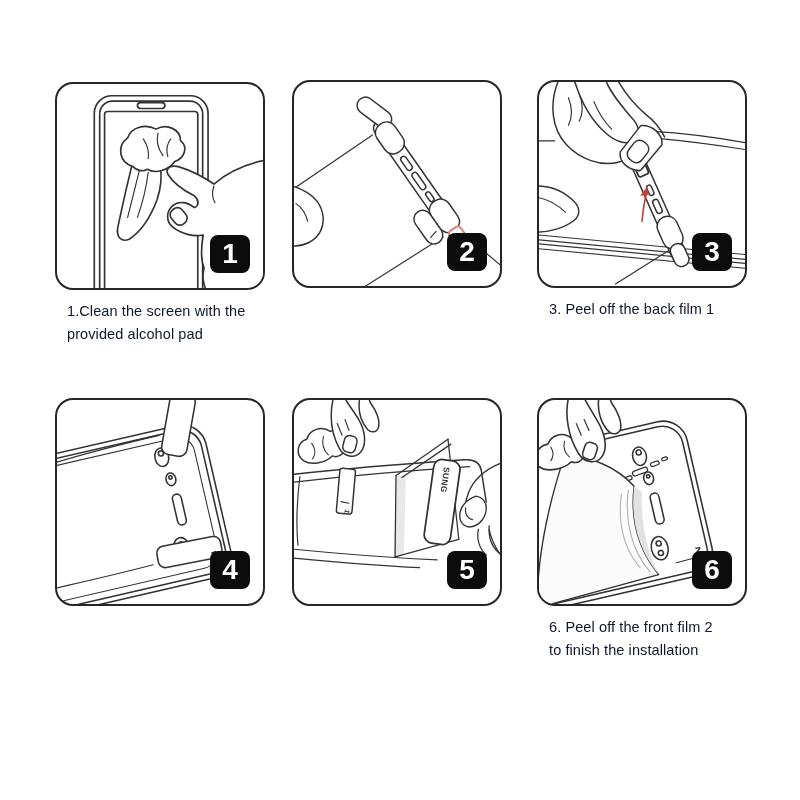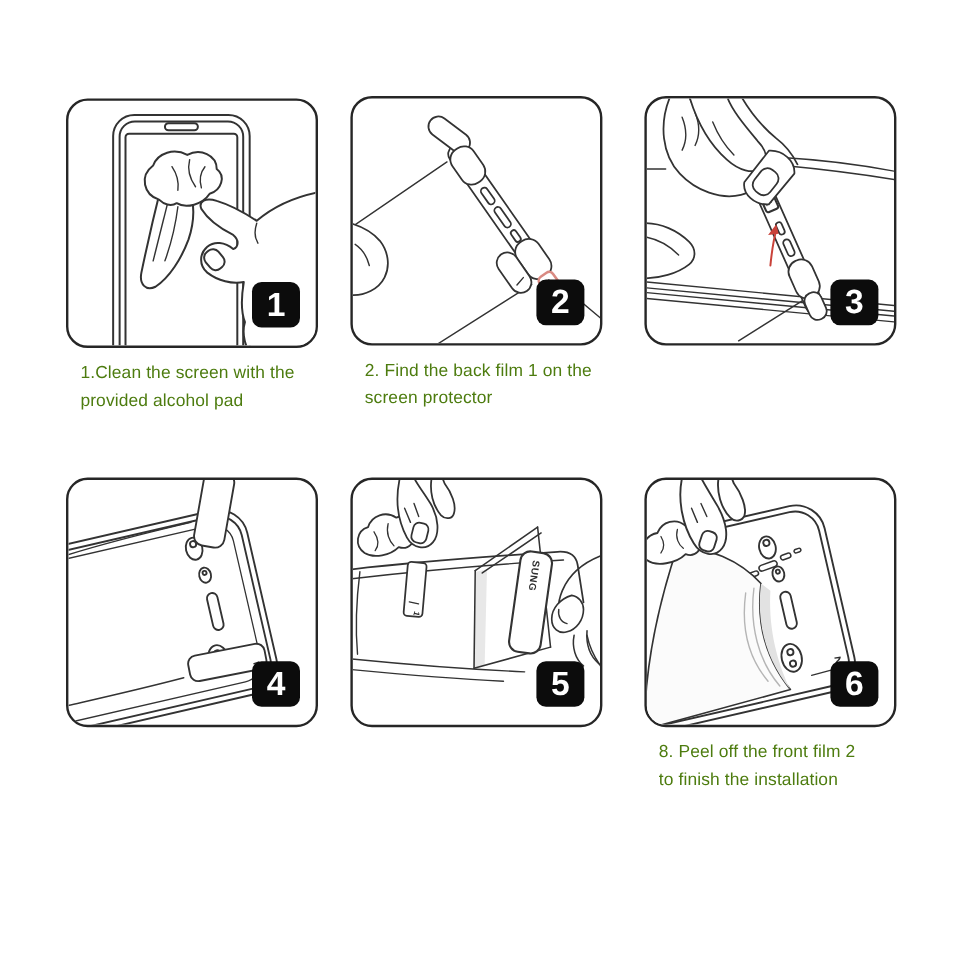--- a/index.html
+++ b/index.html
@@ -5,21 +5,21 @@
   html,body{margin:0;padding:0;background:#ffffff;}
   body{width:800px;height:800px;font-family:"Liberation Sans",sans-serif;}
   .figure{position:relative;width:800px;height:800px;background:#fff;overflow:hidden;}
   .step{position:absolute;width:215px;}
   .s1{left:55px;top:82px;}  .s2{left:292px;top:80px;}  .s3{left:537px;top:80px;}
   .s4{left:55px;top:398px;} .s5{left:292px;top:398px;} .s6{left:537px;top:398px;}
   .panel{position:relative;width:210px;height:208px;border:2.5px solid #262626;border-radius:18px;background:#fff;overflow:hidden;box-sizing:border-box;}
   .panel svg{position:absolute;left:0;top:0;width:100%;height:100%;display:block;}
   .badge{position:absolute;right:13px;bottom:15px;width:40px;height:38px;background:#0c0c0c;border-radius:8px;color:#fff;
          display:flex;align-items:center;justify-content:center;font-size:28px;font-weight:bold;line-height:1;}
-  .caption{margin-top:10px;padding-left:12px;font-size:14.5px;line-height:23px;color:#4d7c0f;white-space:pre;letter-spacing:0.1px;}
+  .caption{margin-top:10px;padding-left:12px;font-size:14.5px;line-height:23px;color:#0f172a;white-space:pre;letter-spacing:0.1px;}
   svg *{vector-effect:none;}
   svg text{font-family:"Liberation Sans",sans-serif;fill:#2e2e2e;stroke:none;font-weight:bold;}
   .lineart{stroke:#333;fill:none;stroke-linecap:round;stroke-linejoin:round;}
 </style>
 </head>
 <body>
 
 <div class="figure">
 
   <div class="step s1">
@@ -80,22 +80,20 @@
             <text x="137" y="3.5" font-size="9">1</text>
           </g>
           <g transform="translate(137,148) rotate(55)">
             <rect x="-19" y="-9" width="38" height="18" rx="9" fill="#fff"></rect>
             <path d="M 8 -4 L 10 4" stroke-width="1.2"></path>
           </g>
         </g>
       </svg>
       <div class="badge">2</div>
     </div>
-    <div class="caption">2. Find the back film 1 on the
-screen protector</div>
   </div>
 
   <div class="step s3">
     <div class="panel">
       <svg viewBox="0 0 210 208">
         <g class="lineart" stroke-width="1.5">
           <g stroke-width="1.2">
             <path d="M 0 60 L 16 60"></path>
             <path d="M 112 50 C 146 52 180 56 211 62"></path>
             <path d="M 116 57 C 148 60 180 64 211 69"></path>
@@ -131,20 +129,21 @@
             </g>
           </g>
           <g>
             <path d="M 105 142 C 106 132 107 122 110 112" stroke="#c9423a" stroke-width="1.7"></path>
             <path d="M 110 107 L 103 116 L 112 115 Z" fill="#c9423a" stroke="none"></path>
           </g>
         </g>
       </svg>
       <div class="badge">3</div>
     </div>
+    <div class="caption">3. Peel off the back film 1</div>
   </div>
 
   <div class="step s4">
     <div class="panel">
       <svg viewBox="0 0 210 208">
         <g class="lineart" stroke-width="1.6">
           <path d="M 104 36 C 70 44 30 54 -2 64" stroke-width="1.2"></path>
           <g transform="rotate(-13 80 120)">
             <rect x="-75" y="38" width="242" height="160" rx="25"></rect>
             <rect x="-70" y="43" width="232" height="150" rx="21"></rect>
@@ -280,17 +279,17 @@
             <path d="M 46 20 L 51 31" stroke-width="1.2"></path>
           </g>
           <g>
             <text transform="translate(165,150) rotate(172)" font-size="11">2</text>
             <path d="M 140 166 L 170 158" stroke-width="1.1"></path>
           </g>
         </g>
       </svg>
       <div class="badge">6</div>
     </div>
-    <div class="caption">8. Peel off the front film 2
+    <div class="caption">6. Peel off the front film 2
 to finish the installation</div>
   </div>
 
 </div>
 
 </body></html>

